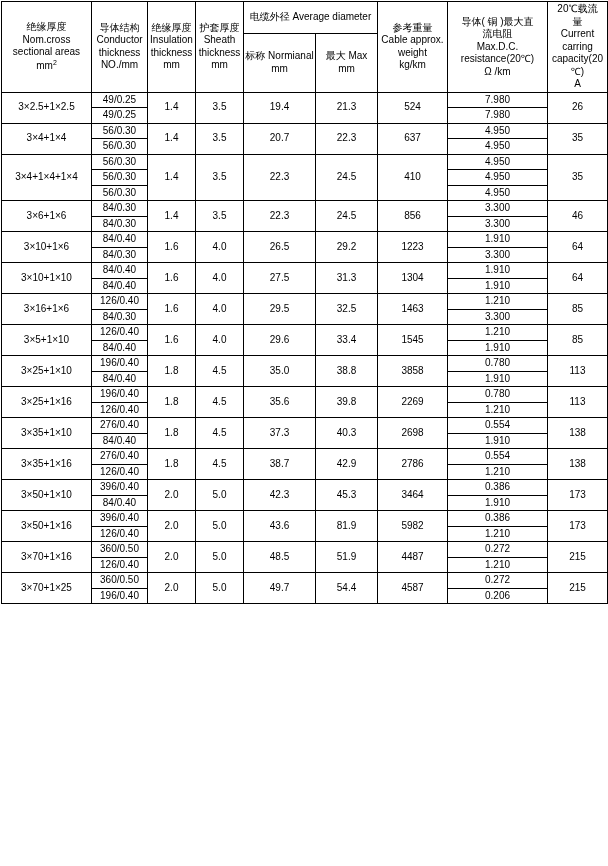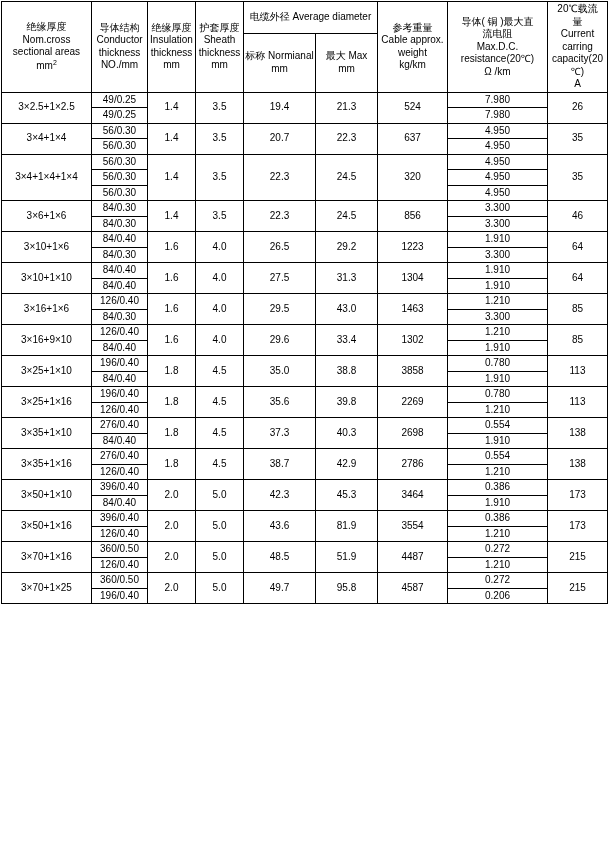--- a/index.html
+++ b/index.html
@@ -170,21 +170,21 @@
         <td>56/0.30</td>
         <td>4.950</td>
       </tr>
       <tr>
         <td rowspan="3" class="nowrap">3×4+1×4+1×4</td>
         <td>56/0.30</td>
         <td rowspan="3">1.4</td>
         <td rowspan="3">3.5</td>
         <td rowspan="3">22.3</td>
         <td rowspan="3">24.5</td>
-        <td rowspan="3">320</td>
+        <td rowspan="3">410</td>
         <td>4.950</td>
         <td rowspan="3">35</td>
       </tr>
       <tr>
         <td>56/0.30</td>
         <td>4.950</td>
       </tr>
       <tr>
         <td>56/0.30</td>
         <td>4.950</td>
@@ -233,37 +233,37 @@
       <tr>
         <td>84/0.40</td>
         <td>1.910</td>
       </tr>
       <tr>
         <td rowspan="2" class="nowrap">3×16+1×6</td>
         <td>126/0.40</td>
         <td rowspan="2">1.6</td>
         <td rowspan="2">4.0</td>
         <td rowspan="2">29.5</td>
-        <td rowspan="2">43.0</td>
+        <td rowspan="2">32.5</td>
         <td rowspan="2">1463</td>
         <td>1.210</td>
         <td rowspan="2">85</td>
       </tr>
       <tr>
         <td>84/0.30</td>
         <td>3.300</td>
       </tr>
       <tr>
-        <td rowspan="2" class="nowrap">3×16+9×10</td>
+        <td rowspan="2" class="nowrap">3×5+1×10</td>
         <td>126/0.40</td>
         <td rowspan="2">1.6</td>
         <td rowspan="2">4.0</td>
         <td rowspan="2">29.6</td>
         <td rowspan="2">33.4</td>
-        <td rowspan="2">1302</td>
+        <td rowspan="2">1545</td>
         <td>1.210</td>
         <td rowspan="2">85</td>
       </tr>
       <tr>
         <td>84/0.40</td>
         <td>1.910</td>
       </tr>
       <tr>
         <td rowspan="2" class="nowrap">3×25+1×10</td>
         <td>196/0.40</td>
@@ -339,21 +339,21 @@
         <td>84/0.40</td>
         <td>1.910</td>
       </tr>
       <tr>
         <td rowspan="2" class="nowrap">3×50+1×16</td>
         <td>396/0.40</td>
         <td rowspan="2">2.0</td>
         <td rowspan="2">5.0</td>
         <td rowspan="2">43.6</td>
         <td rowspan="2">81.9</td>
-        <td rowspan="2">3554</td>
+        <td rowspan="2">5982</td>
         <td>0.386</td>
         <td rowspan="2">173</td>
       </tr>
       <tr>
         <td>126/0.40</td>
         <td>1.210</td>
       </tr>
       <tr>
         <td rowspan="2" class="nowrap">3×70+1×16</td>
         <td>360/0.50</td>
@@ -368,21 +368,21 @@
       <tr>
         <td>126/0.40</td>
         <td>1.210</td>
       </tr>
       <tr>
         <td rowspan="2" class="nowrap">3×70+1×25</td>
         <td>360/0.50</td>
         <td rowspan="2">2.0</td>
         <td rowspan="2">5.0</td>
         <td rowspan="2">49.7</td>
-        <td rowspan="2">95.8</td>
+        <td rowspan="2">54.4</td>
         <td rowspan="2">4587</td>
         <td>0.272</td>
         <td rowspan="2">215</td>
       </tr>
       <tr>
         <td>196/0.40</td>
         <td>0.206</td>
       </tr>
     </tbody>
 </table>

